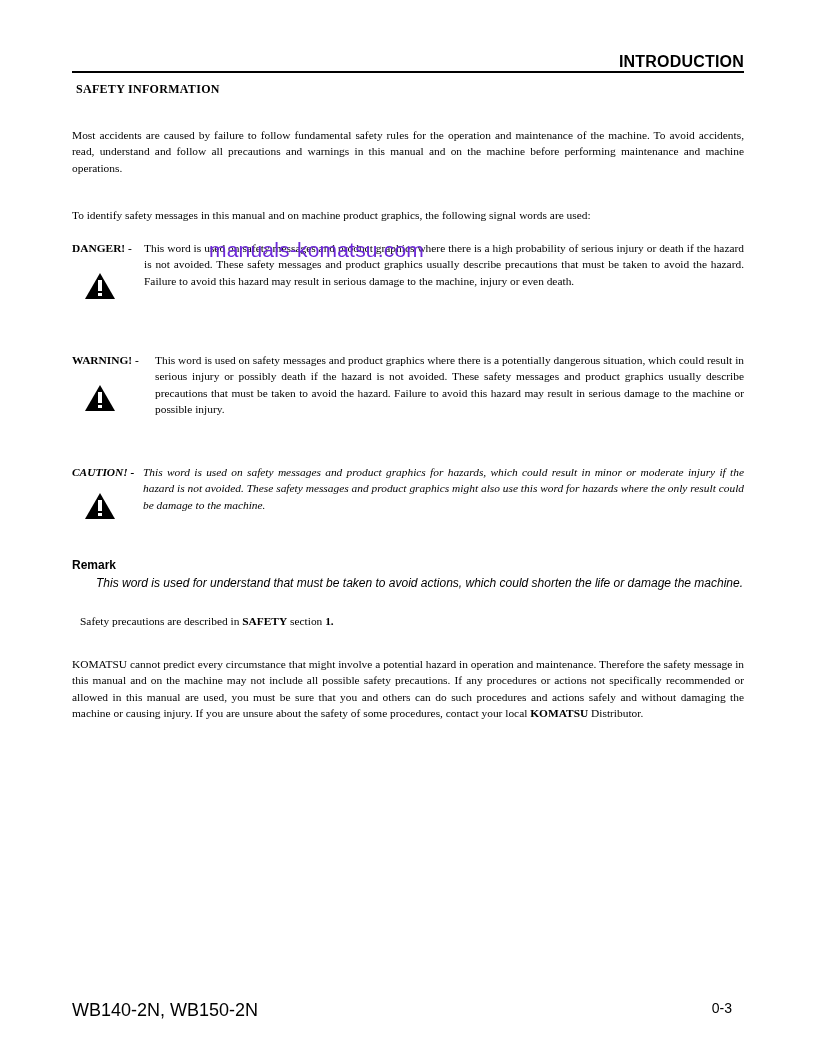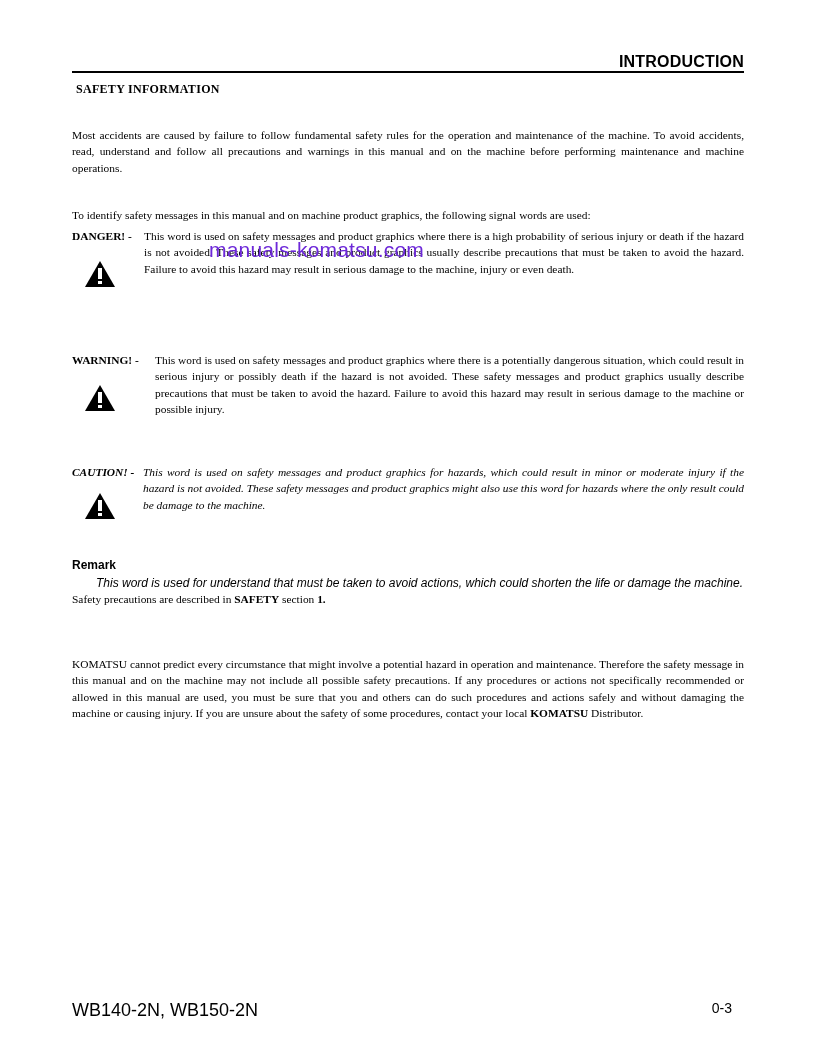--- a/index.html
+++ b/index.html
@@ -62,21 +62,21 @@
 
 <div class="header-label">INTRODUCTION</div>
 <div class="header-rule"></div>
 
 <h1 class="page-title">SAFETY INFORMATION</h1>
 
 <p class="para" style="top:127px;">Most accidents are caused by failure to follow fundamental safety rules for the operation and maintenance of the machine. To avoid accidents, read, understand and follow all precautions and warnings in this manual and on the machine before performing maintenance and machine operations.</p>
 
 <p class="para" style="top:207px;">To identify safety messages in this manual and on machine product graphics, the following signal words are used:</p>
 
-<div class="signal" style="top:228px; height:70px;text-decoration:underline;">
+<div class="signal" style="top:240px; height:70px;text-decoration:underline;">
   <span class="word">
     <span>DANGER!</span><span class="dash"> - </span>
   </span>
   <div class="text" style="width:600px; text-indent:-0px;">
     <span>This word is used on safety messages and product graphics where there is a high probability of serious injury or death if the hazard is not avoided. These safety messages and product graphics usually describe precautions that must be taken to avoid the hazard. Failure to avoid this hazard may result in serious damage to the machine, injury or even death.</span>
   </div>
   <svg class="warn-icon" style="top:32px;" viewBox="0 0 32 28">
     <polygon points="16,1 31,27 1,27" fill="#000"></polygon>
     <rect x="14" y="8" width="4" height="11" fill="#fff"></rect>
     <rect x="14" y="21" width="4" height="3" fill="#fff"></rect>
@@ -109,21 +109,21 @@
     <rect x="14" y="8" width="4" height="11" fill="#fff"></rect>
     <rect x="14" y="21" width="4" height="3" fill="#fff"></rect>
   </svg>
 </div>
 
 <div class="watermark">manuals-komatsu.com</div>
 
 <div class="remark-title">Remark</div>
 <p class="remark-body">This word is used for understand that must be taken to avoid actions, which could shorten the life or damage the machine.</p>
 
-<p class="para" style="top:591px;">
+<p class="para" style="top:613px;margin-left:8px;">
   <span>Safety precautions are described in </span><b>SAFETY</b><span> section </span><b>1.</b>
 </p>
 
 <p class="para" style="top:656px;">
   <span>KOMATSU</span><span> cannot predict every circumstance that might involve a potential hazard in operation and maintenance. Therefore the safety message in this manual and on the machine may not include all possible safety precautions. If any procedures or actions not specifically recommended or allowed in this manual are used, you must be sure that you and others can do such procedures and actions safely and without damaging the machine or causing injury. If you are unsure about the safety of some procedures, contact your local </span><b>KOMATSU</b><span> Distributor.</span>
 </p>
 
 <div class="footer-left">WB140-2N, WB150-2N</div>
 <div class="footer-right">0-3</div>
 

